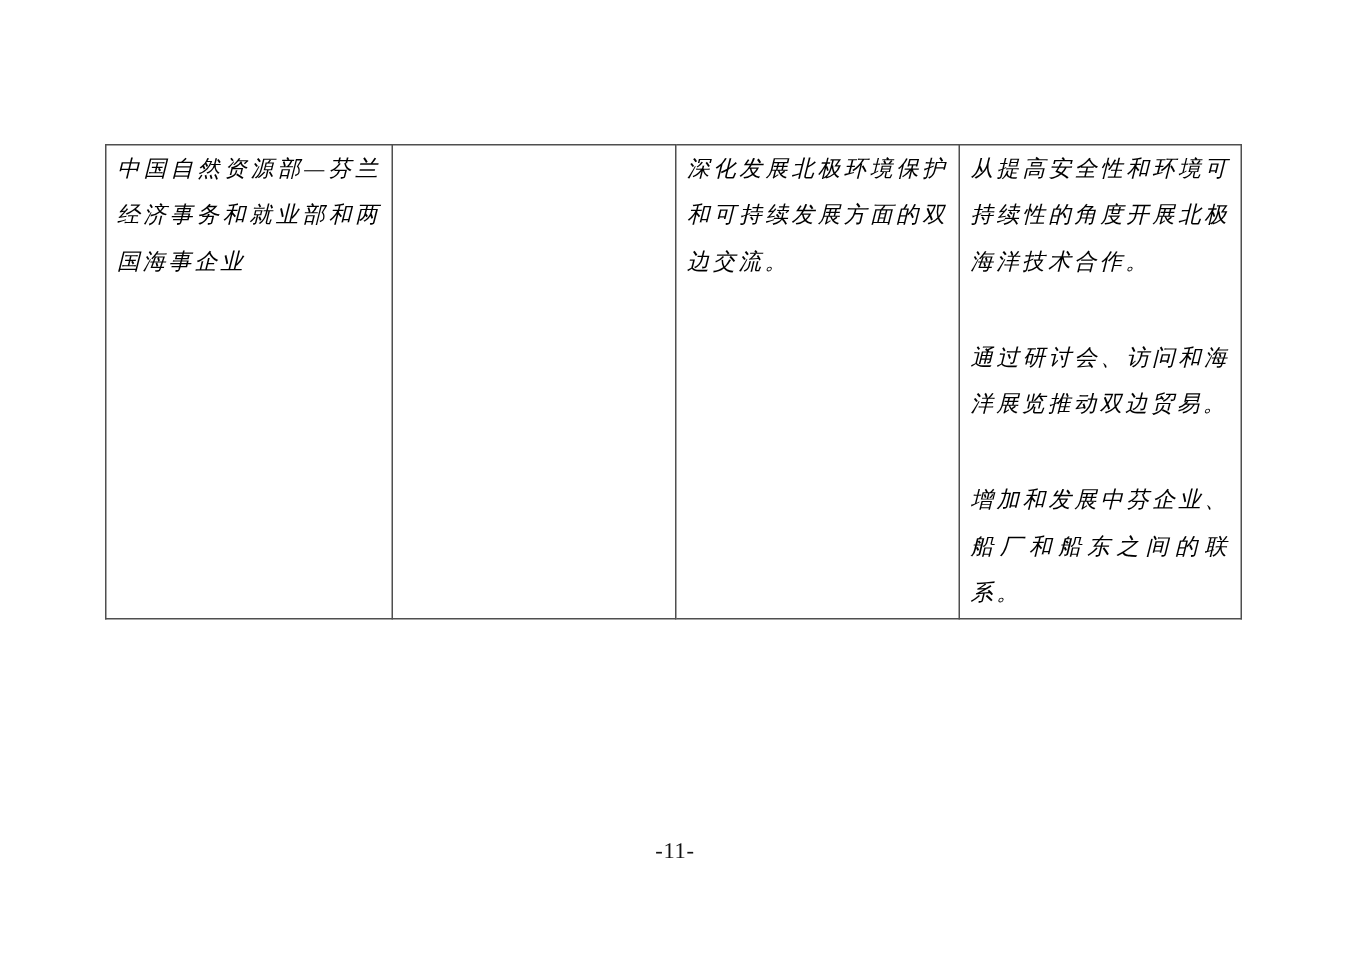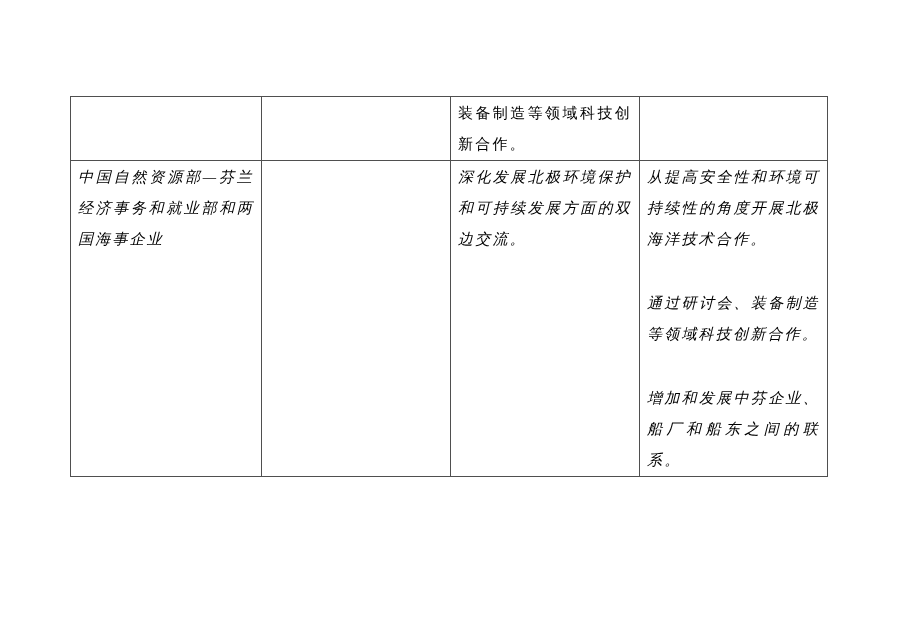--- a/index.html
+++ b/index.html
@@ -57,39 +57,32 @@
 <div class="page">
 
   <table class="doc-table">
     <colgroup>
       <col style="width:191px">
       <col style="width:189px">
       <col style="width:189px">
       <col style="width:188px">
     </colgroup>
     <tbody>
-      <tr class="row-top">
-        <td></td>
-        <td></td>
-        <td>
-          <p>装备制造等领域科技创新合作。</p>
-        </td>
-        <td></td>
-      </tr>
       <tr class="row-main">
         <td>
           <p>中国自然资源部—芬兰经济事务和就业部和两国海事企业</p>
         </td>
         <td></td>
         <td>
           <p>深化发展北极环境保护和可持续发展方面的双边交流。</p>
         </td>
         <td>
           <p>从提高安全性和环境可持续性的角度开展北极海洋技术合作。</p>
-          <p>通过研讨会、装备制造等领域科技创新合作。</p>
+          <p>通过研讨会、访问和海洋展览推动双边贸易。</p>
           <p>增加和发展中芬企业、船厂和船东之间的联系。</p>
         </td>
       </tr>
     </tbody>
   </table>
 
+  <div class="page-number">-11-</div>
 
 </div>
 
 </body></html>

